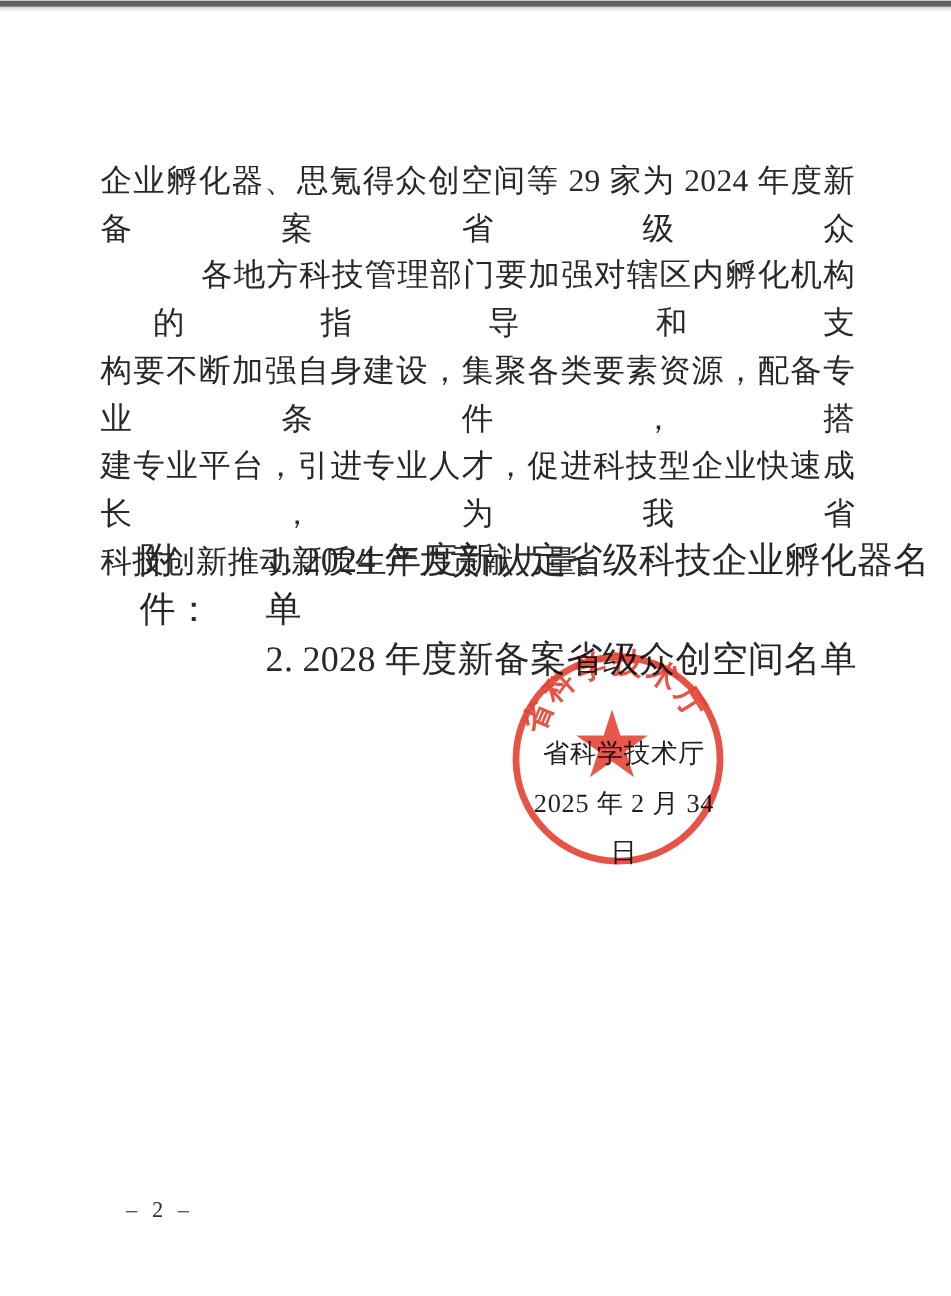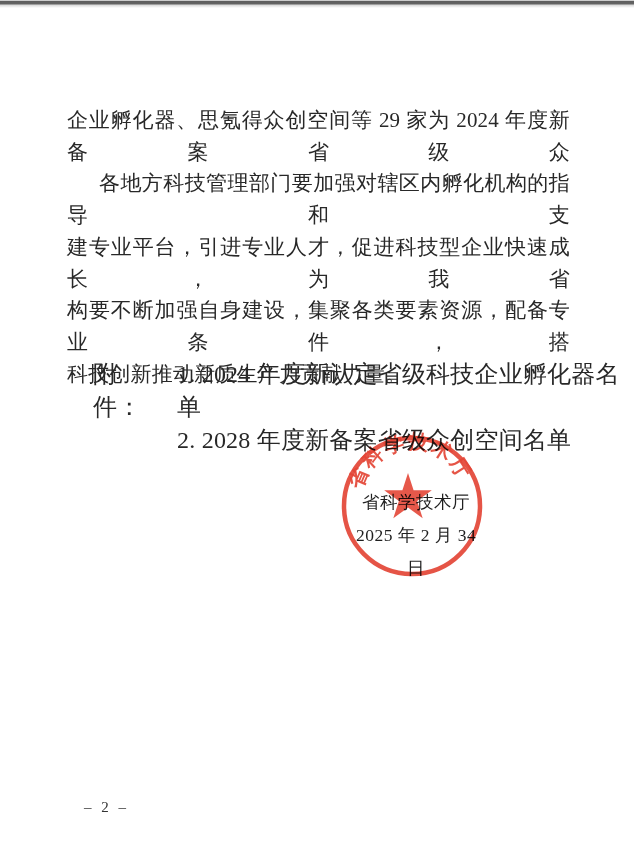--- a/index.html
+++ b/index.html
@@ -23,21 +23,21 @@
   .content {
     position: absolute; left: 67px; top: 105px;
     width: 503px;
     font-size: 21px;
     line-height: 31.7px;
     letter-spacing: 0.2px;
     color: #282828;
   }
   .line { text-align: justify; text-align-last: justify; }
   .line.last { text-align: justify; text-align-last: left; }
-  .line.indent { text-indent: 32px; }
+  .line.indent { text-indent: 32px; margin-left: 35px; }
   .attach {
     position: absolute; left: 93px; top: 358px;
     display: flex; align-items: flex-start;
     font-size: 24px; line-height: 33px;
     letter-spacing: 0.2px; color: #282828;
   }
   .attach-items { margin-left: 13px; }
   .signature {
     position: absolute; left: 348px; top: 486px;
     width: 136px; text-align: center;
@@ -67,22 +67,22 @@
 <body>
 
 <div class="top-edge"></div>
 
 <div class="content">
   <div>
     <div class="line">企业孵化器、思氪得众创空间等 29 家为 2024 年度新备案省级众</div>
   </div>
   <div>
     <div class="line indent">各地方科技管理部门要加强对辖区内孵化机构的指导和支</div>
+    <div class="line">构要不断加强自身建设，集聚各类要素资源，配备专业条件，搭</div>
     <div class="line">建专业平台，引进专业人才，促进科技型企业快速成长，为我省</div>
-    <div class="line">构要不断加强自身建设，集聚各类要素资源，配备专业条件，搭</div>
     <div class="line last">科技创新推动新质生产力贡献力量。</div>
   </div>
 </div>
 
 <div class="attach">
   <div>附件：</div>
   <div class="attach-items">
     <div>1. 2024 年度新认定省级科技企业孵化器名单</div>
     <div>2. 2028 年度新备案省级众创空间名单</div>
   </div>

